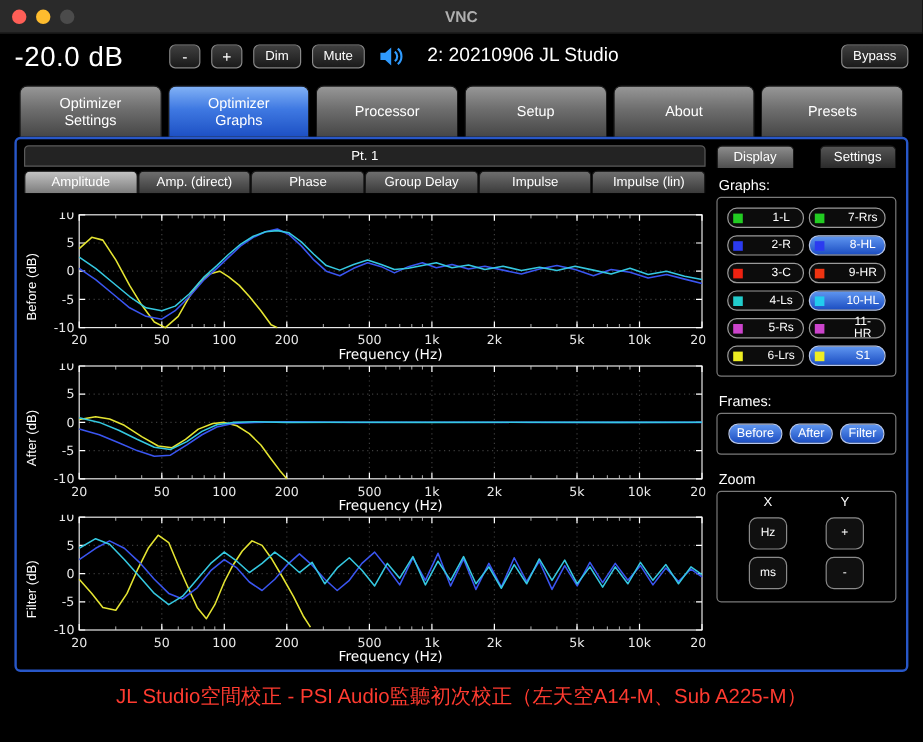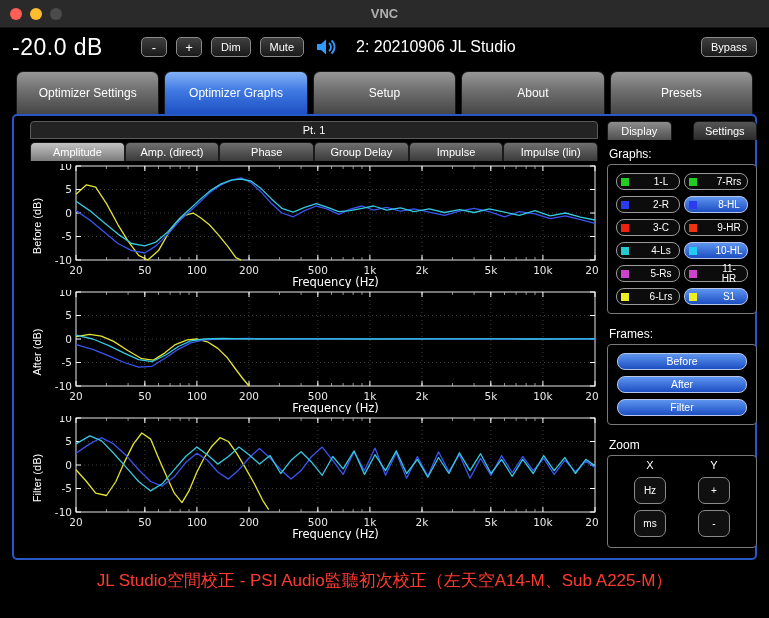--- a/index.html
+++ b/index.html
@@ -16,41 +16,41 @@
   .volume{font-size:23px;letter-spacing:.5px;margin-right:10px;min-width:110px;}
   button{font-family:inherit;cursor:default;}
   .pill{background:linear-gradient(#3f3f3f,#1a1a1a);border:1px solid #8a8a8a;border-radius:5px;color:#fff;font-size:11px;height:20px;padding:0 9px;line-height:1;}
   .pill.sq{width:26px;padding:0;font-size:13px;}
   .speaker{display:flex;align-items:center;margin-left:2px;}
   .preset-title{font-size:16px;margin-left:8px;white-space:nowrap;}
   .bypass{margin-left:auto;}
   .tabbar{display:flex;gap:5px;align-items:flex-end;padding:4px 16px 0;flex:none;height:48px;box-sizing:border-box;}
   .tab{flex:1;height:43px;border:1px solid #1a1a1a;border-bottom:none;border-radius:7px 7px 0 0;background:linear-gradient(#979797,#6e6e6e 45%,#464646);color:#fff;font-size:12px;display:flex;align-items:center;justify-content:center;text-align:center;line-height:1.2;padding:0 15px;box-sizing:border-box;}
   .tab.active{background:linear-gradient(#82b2f6,#3f79e2 45%,#1d50c4);}
-  .content{margin:0 12px;border:2px solid #2857c8;border-radius:5px;background:#000;flex:none;height:446px;box-sizing:border-box;padding:5px 16px;display:flex;gap:9px;}
+  .content{margin:0 12px;border:2px solid #2857c8;border-radius:5px;background:#000;flex:none;height:446px;box-sizing:border-box;padding:5px 6px;display:flex;gap:9px;}
   .left{width:568px;display:flex;flex-direction:column;flex:none;}
   .pt-bar{height:18px;background:#232323;border:1px solid #5a5a5a;border-radius:4px 4px 0 0;display:flex;align-items:center;justify-content:center;font-size:11px;flex:none;margin-bottom:3px;box-sizing:border-box;}
-  .subtabs{display:flex;gap:0;flex:none;margin-bottom:1px;}
+  .subtabs{display:flex;gap:0;flex:none;margin-bottom:14px;}
   .subtab{flex:1;height:19px;border:1px solid #1a1a1a;border-bottom:none;border-radius:5px 5px 0 0;background:linear-gradient(#6f6f6f,#3a3a3a);color:#fff;font-size:11px;display:flex;align-items:center;justify-content:center;padding:0 2px;white-space:nowrap;}
   .subtab.active{background:linear-gradient(#c3c3c3,#7c7c7c);}
   .chart{position:relative;padding-left:14px;margin-top:2px;flex:none;height:124px;}
   .ylab{position:absolute;left:7px;top:50%;transform:translate(-50%,-50%) rotate(-90deg);white-space:nowrap;font-size:11px;color:#fff;}
   .right{width:150px;display:flex;flex-direction:column;flex:none;}
   .rp-tabs{display:flex;gap:21px;margin-bottom:4px;flex:none;}
   .rp-tab{flex:1;height:19px;border:1px solid #1a1a1a;border-bottom:none;border-radius:5px 5px 0 0;background:linear-gradient(#555,#2b2b2b);color:#fff;font-size:11px;padding:0;}
   .rp-tab.active{background:linear-gradient(#8d8d8d,#4f4f4f);}
   .panel-label{font-size:12px;margin:3px 0 3px 2px;}
   .box{border:1px solid #7a7a7a;border-radius:4px;background:#000;box-sizing:border-box;width:100%;}
   .chan-box{padding:8px 6px;display:flex;gap:4px;justify-content:center;margin-bottom:10px;}
   .chan-col{display:flex;flex-direction:column;gap:6px;}
   .chan{display:flex;align-items:center;gap:18px;width:64px;height:17px;box-sizing:border-box;background:#0c0c0c;border:1px solid #9a9a9a;border-radius:8px;color:#fff;font-size:10px;padding:0 4px;}
   .chan.sel{background:linear-gradient(#5e95f0,#1c4ec2);border-color:#b7c6e8;}
   .chan .sw{width:8px;height:8px;flex:none;}
   .chan .lb{flex:1;text-align:center;line-height:1;}
-  .frames-box{padding:8px 9px;display:flex;flex-direction:column;gap:6px;margin-bottom:10px;}
+  .frames-box{padding:8px 9px;display:flex;flex-direction:row;gap:6px;margin-bottom:10px;}
   .frame{height:17px;border:1px solid #b7c6e8;border-radius:8px;background:linear-gradient(#5e95f0,#1c4ec2);color:#fff;font-size:10.5px;line-height:1;}
   .zoom-box{padding:3px 10px 10px;display:grid;grid-template-columns:1fr 1fr;row-gap:6px;justify-items:center;align-items:center;}
   .zoom-hdr{font-size:11px;}
   .zbtn{width:32px;height:27px;border:1px solid #8a8a8a;border-radius:7px;background:#101010;color:#fff;font-size:10px;line-height:1;padding:0;}
   .caption{margin-top:9px;text-align:center;font-size:17px;color:#ff3b30;flex:none;white-space:nowrap;}
   svg text{font-family:"DejaVu Sans",sans-serif;}
 </style>
 </head>
 <body>
 
@@ -78,20 +78,21 @@
         <path d="M16.5 2.5 a8.5 8.5 0 0 1 0 13" stroke="#2f9bff" stroke-width="1.8" fill="none"></path>
       </svg>
     </span>
     <div class="preset-title">2: 20210906 JL Studio</div>
     <button class="pill bypass">Bypass</button>
   </div>
 
   <div class="tabbar">
     <button class="tab">Optimizer Settings</button>
     <button class="tab active">Optimizer Graphs</button>
+    <button class="tab">Processor</button>
     <button class="tab">Setup</button>
     <button class="tab">About</button>
     <button class="tab">Presets</button>
   </div>
 
   <div class="content">
 
     <div class="left">
       <div class="pt-bar">Pt. 1</div>
       <div class="subtabs">

